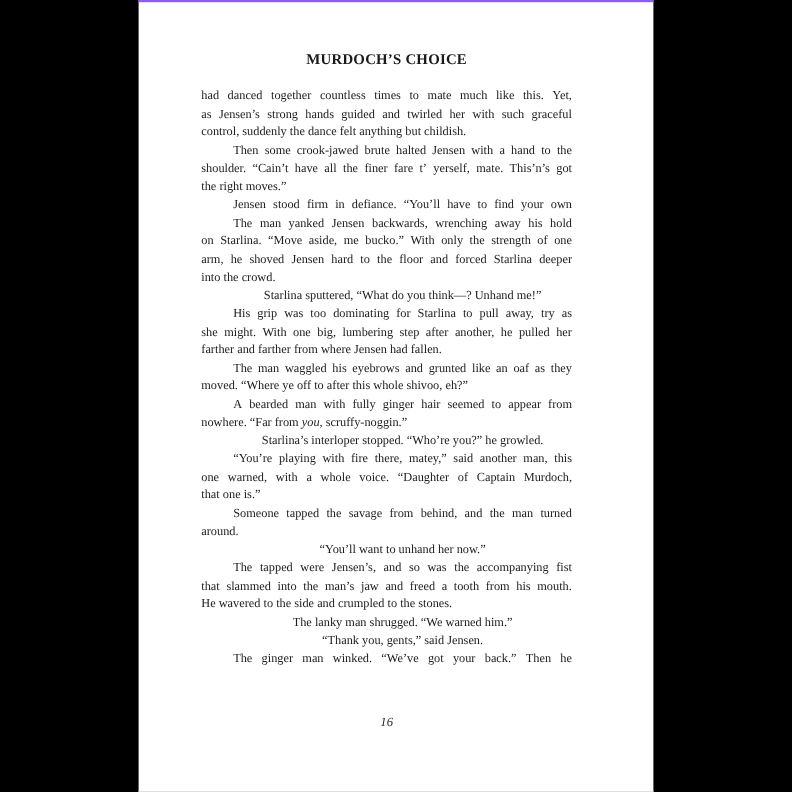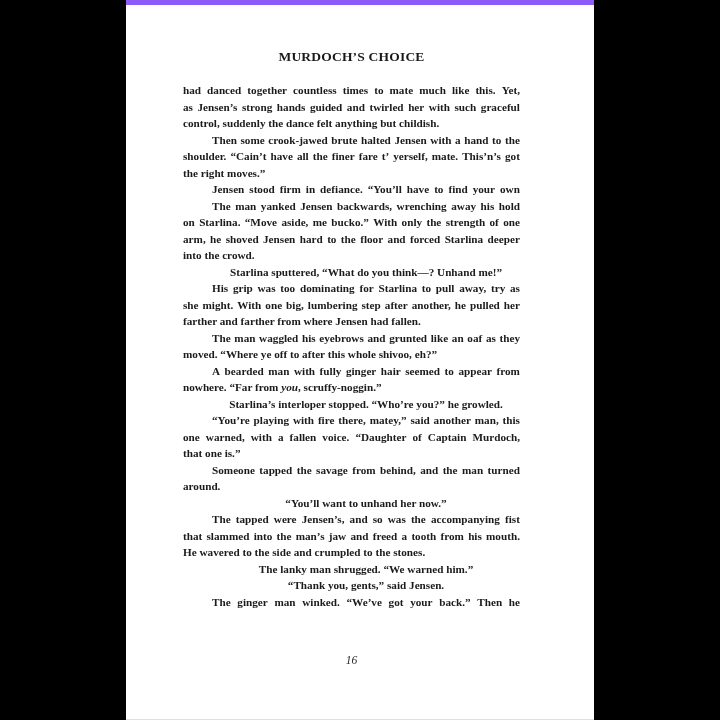--- a/index.html
+++ b/index.html
@@ -19,21 +19,21 @@
     background: #000000;
   }
   .book-page {
     position: absolute;
     left: 126px;
     top: 0;
     width: 468px;
     height: 720px;
     background: #ffffff;
     box-sizing: border-box;
-    border-top: 5px solid #8b5cf6;
+    border-top: 2px solid #8b5cf6;
     border-bottom: 1px solid #e0e0e0;
   }
   .running-head {
     position: absolute;
     top: 45px;
     left: 57px;
     width: 337px;
     text-align: center;
     font-size: 13.5px;
     line-height: 14px;
@@ -45,21 +45,20 @@
     position: absolute;
     top: 77px;
     left: 57px;
     width: 337px;
     font-size: 11.2px;
     line-height: 16.5px;
     color: #1b1b1b;
   }
   .line {
     height: 16.5px;
-    font-weight: bold;
   }
   .line.just {
     display: flex;
     justify-content: space-between;
   }
   .line.just > span {
     flex: 0 0 auto;
     white-space: pre;
   }
   .line.indent {
@@ -262,21 +261,21 @@
           <span>said</span>
           <span>another</span>
           <span>man,</span>
           <span>this</span>
         </div>
         <div class="line just">
           <span>one</span>
           <span>warned,</span>
           <span>with</span>
           <span>a</span>
-          <span>fallen</span>
+          <span>whole</span>
           <span>voice.</span>
           <span>“Daughter</span>
           <span>of</span>
           <span>Captain</span>
           <span>Murdoch,</span>
         </div>
         <div class="line">that one is.”</div>
         <div class="line just indent">
           <span>Someone</span>
           <span>tapped</span>

